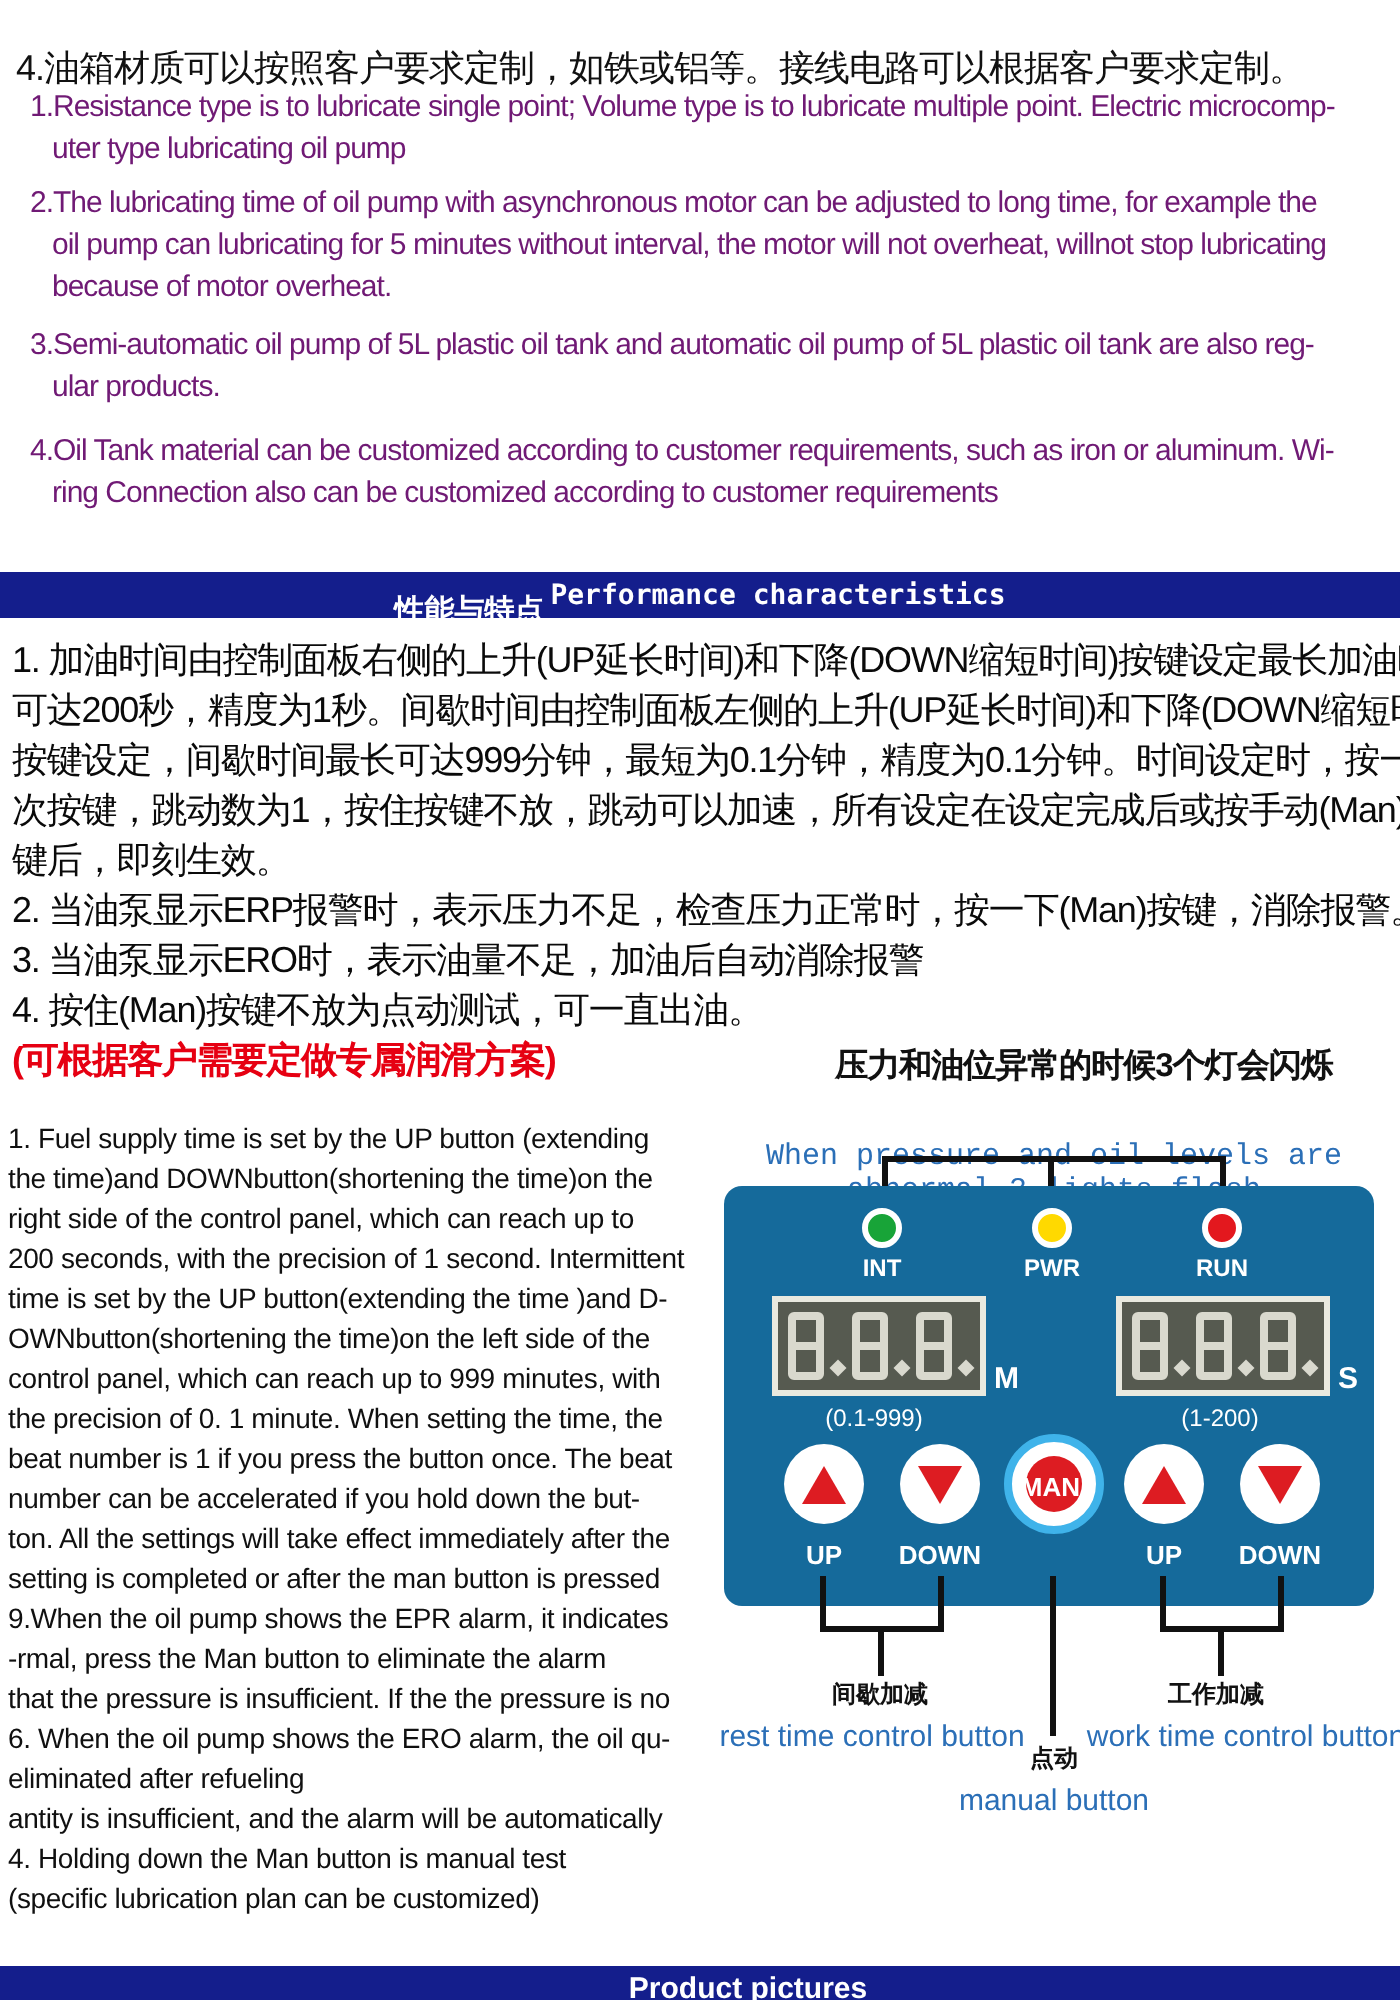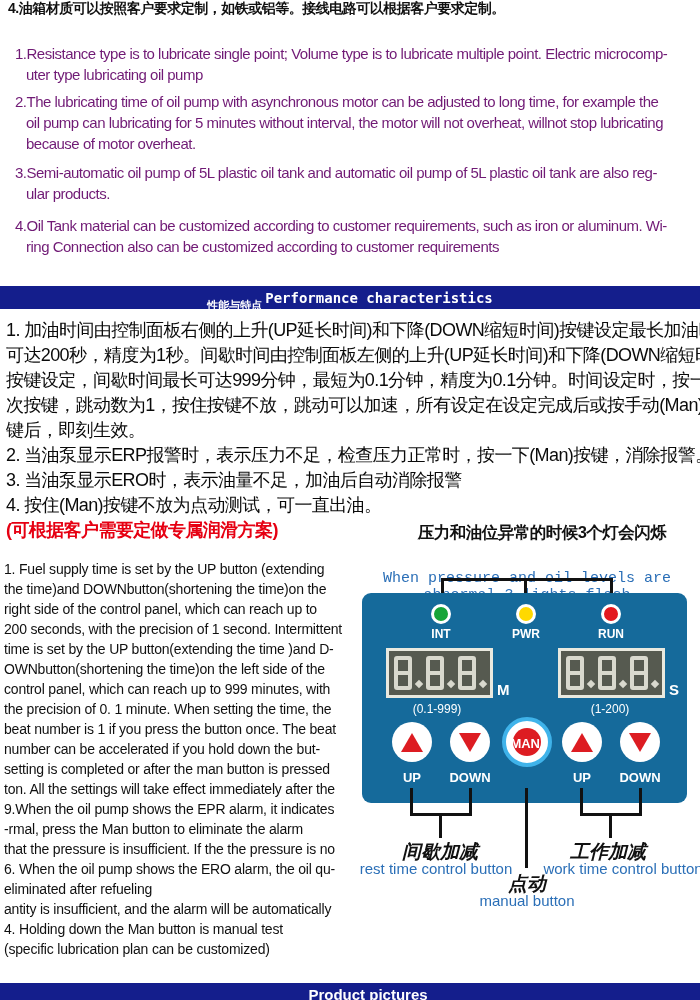--- a/index.html
+++ b/index.html
@@ -1,29 +1,29 @@
 <!DOCTYPE html>
 <html><head>
 <meta charset="utf-8">
 <style>
   html,body{margin:0;padding:0;background:#fff;}
   .page{position:relative;width:700px;height:1000px;background:#ffffff;overflow:hidden;
         font-family:"Liberation Sans", sans-serif;color:#111;}
   .abs{position:absolute;}
   .nowrap{white-space:nowrap;}
   
-  .cn-intro{left:8px;top:0;width:690px;font-size:14px;font-weight:bold;letter-spacing:-0.5px;}
+  .cn-intro{left:8px;top:22px;width:690px;font-size:18px;font-weight:normal;letter-spacing:-0.5px;}
   
   .en-item{left:15px;width:694px;font-size:15px;letter-spacing:-0.5px;line-height:21px;color:#701a75;}
   .en-item .cont{padding-left:11px;}
   
   .banner{left:0;width:700px;background:#141e8c;color:#fff;display:flex;align-items:center;justify-content:center;}
   .banner1{top:286px;height:23px;}
   .banner2{top:983px;height:17px;align-items:flex-start;padding-top:3px;box-sizing:border-box;}
-  .banner .zh{font-size:11px;font-weight:bold;letter-spacing:0px;margin-top:16px;}
+  .banner .zh{font-size:15px;font-weight:bold;letter-spacing:0px;margin-top:16px;}
   .banner .en{font-family:"DejaVu Sans Mono", monospace;font-size:14px;font-weight:bold;margin-left:3px;}
   
   .perf-cn{left:6px;top:318px;width:694px;font-size:18px;letter-spacing:-0.6px;line-height:25px;color:#0a0a0a;}
   .perf-cn .red{color:#e60012;font-weight:bold;}
   
   .perf-en{left:4px;top:559px;width:360px;font-size:14px;letter-spacing:-0.2px;line-height:20px;color:#101010;}
   
   .dg-title-cn{left:382px;top:522px;width:320px;text-align:center;font-size:16.5px;font-weight:bold;letter-spacing:-0.5px;}
   .dg-title-en{left:382px;top:570px;width:290px;text-align:center;font-size:15px;color:#2b6fb7;line-height:17px;font-family:Liberation Mono, monospace;}
   .line{background:#111;}
@@ -38,21 +38,21 @@
   .unit{color:#fff;font-size:15px;font-weight:bold;}
   .range{color:#fff;font-size:12px;text-align:center;width:110px;}
   .btn{border-radius:50%;background:#fff;display:flex;align-items:center;justify-content:center;box-sizing:border-box;}
   .btn-sm{width:40px;height:40px;}
   .btn-man{width:50px;height:50px;border:4px solid #3fb3ea;}
   .tri-up{width:0;height:0;border-left:11px solid transparent;border-right:11px solid transparent;border-bottom:19px solid #dd1c22;}
   .tri-dn{width:0;height:0;border-left:11px solid transparent;border-right:11px solid transparent;border-top:19px solid #dd1c22;}
   .man-dot{width:28px;height:28px;border-radius:50%;background:#dd1c22;}
   .btn-label{color:#fff;font-size:13px;font-weight:bold;text-align:right;transform:translateX(-50%);}
   .ubracket{border-left:3px solid #111;border-right:3px solid #111;border-bottom:3px solid #111;box-sizing:border-box;}
-  .callout-cn{font-size:19px;font-weight:bold;text-align:center;transform:translateX(-50%);white-space:nowrap;font-style:italic;}
+  .callout-cn{font-size:12px;font-weight:bold;text-align:center;transform:translateX(-50%);white-space:nowrap;}
   .callout-en{font-size:15px;color:#2b6fb7;text-align:right;transform:translateX(-50%);white-space:nowrap;}
 </style>
 </head>
 <body>
 
 <div class="page">
 
   <div class="abs cn-intro nowrap">4.油箱材质可以按照客户要求定制，如铁或铝等。接线电路可以根据客户要求定制。</div>
 
   <div class="abs en-item" style="top:43px;">
@@ -94,22 +94,22 @@
     <div class="nowrap">1. Fuel supply time is set by the UP button (extending</div>
     <div class="nowrap">the time)and DOWNbutton(shortening the time)on the</div>
     <div class="nowrap">right side of the control panel, which can reach up to</div>
     <div class="nowrap">200 seconds, with the precision of 1 second. Intermittent</div>
     <div class="nowrap">time is set by the UP button(extending the time )and D-</div>
     <div class="nowrap">OWNbutton(shortening the time)on the left side of the</div>
     <div class="nowrap">control panel, which can reach up to 999 minutes, with</div>
     <div class="nowrap">the precision of 0. 1 minute. When setting the time, the</div>
     <div class="nowrap">beat number is 1 if you press the button once. The beat</div>
     <div class="nowrap">number can be accelerated if you hold down the but-</div>
+    <div class="nowrap">ton. All the settings will take effect immediately after the</div>
     <div class="nowrap">setting is completed or after the man button is pressed</div>
-    <div class="nowrap">ton. All the settings will take effect immediately after the</div>
     <div class="nowrap">9.When the oil pump shows the EPR alarm, it indicates</div>
     <div class="nowrap">-rmal, press the Man button to eliminate the alarm</div>
     <div class="nowrap">that the pressure is insufficient. If the the pressure is no</div>
     <div class="nowrap">6. When the oil pump shows the ERO alarm, the oil qu-</div>
     <div class="nowrap">eliminated after refueling</div>
     <div class="nowrap">antity is insufficient, and the alarm will be automatically</div>
     <div class="nowrap">4. Holding down the Man button is manual test</div>
     <div class="nowrap">(specific lubrication plan can be customized)</div>
   </div>
 

